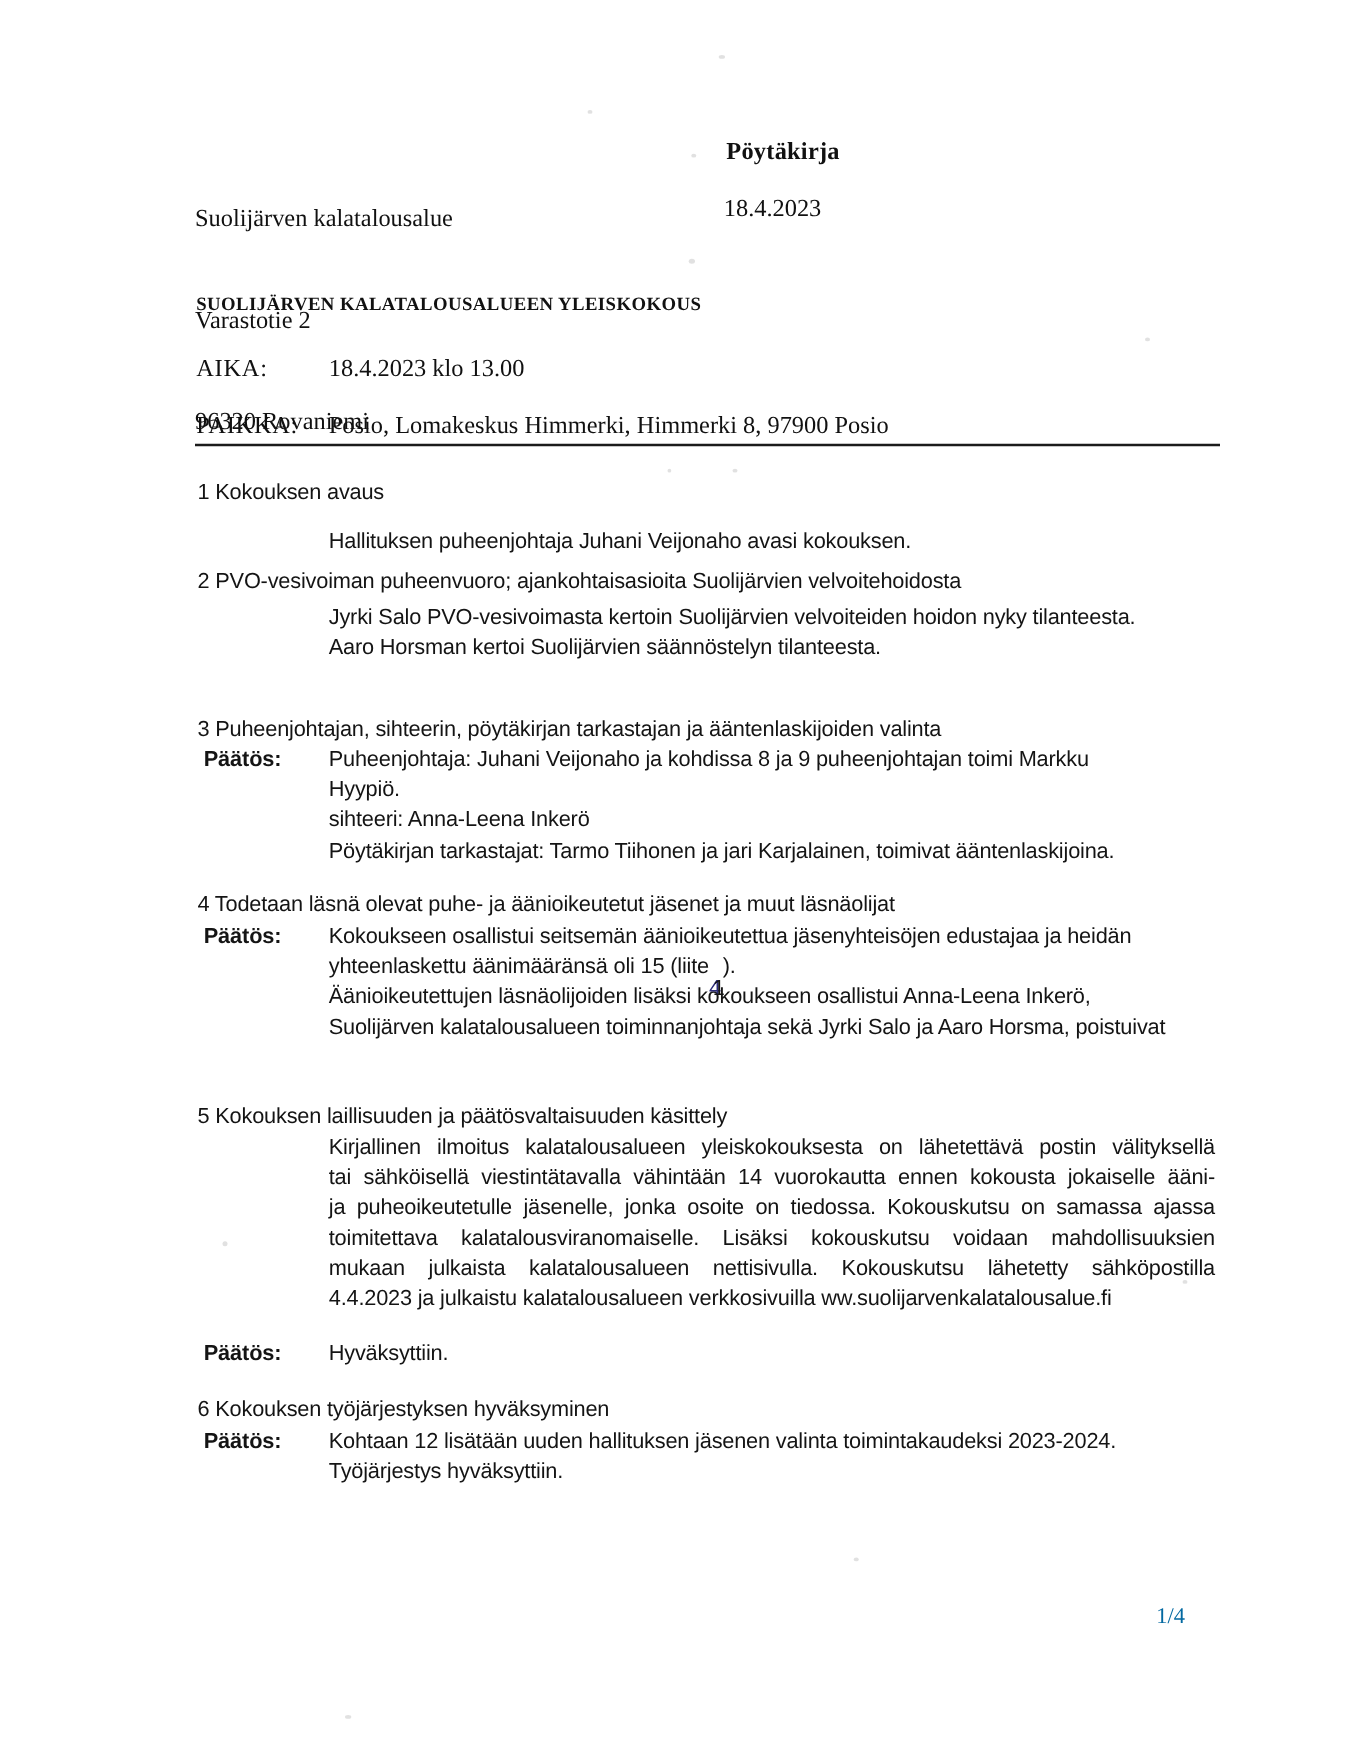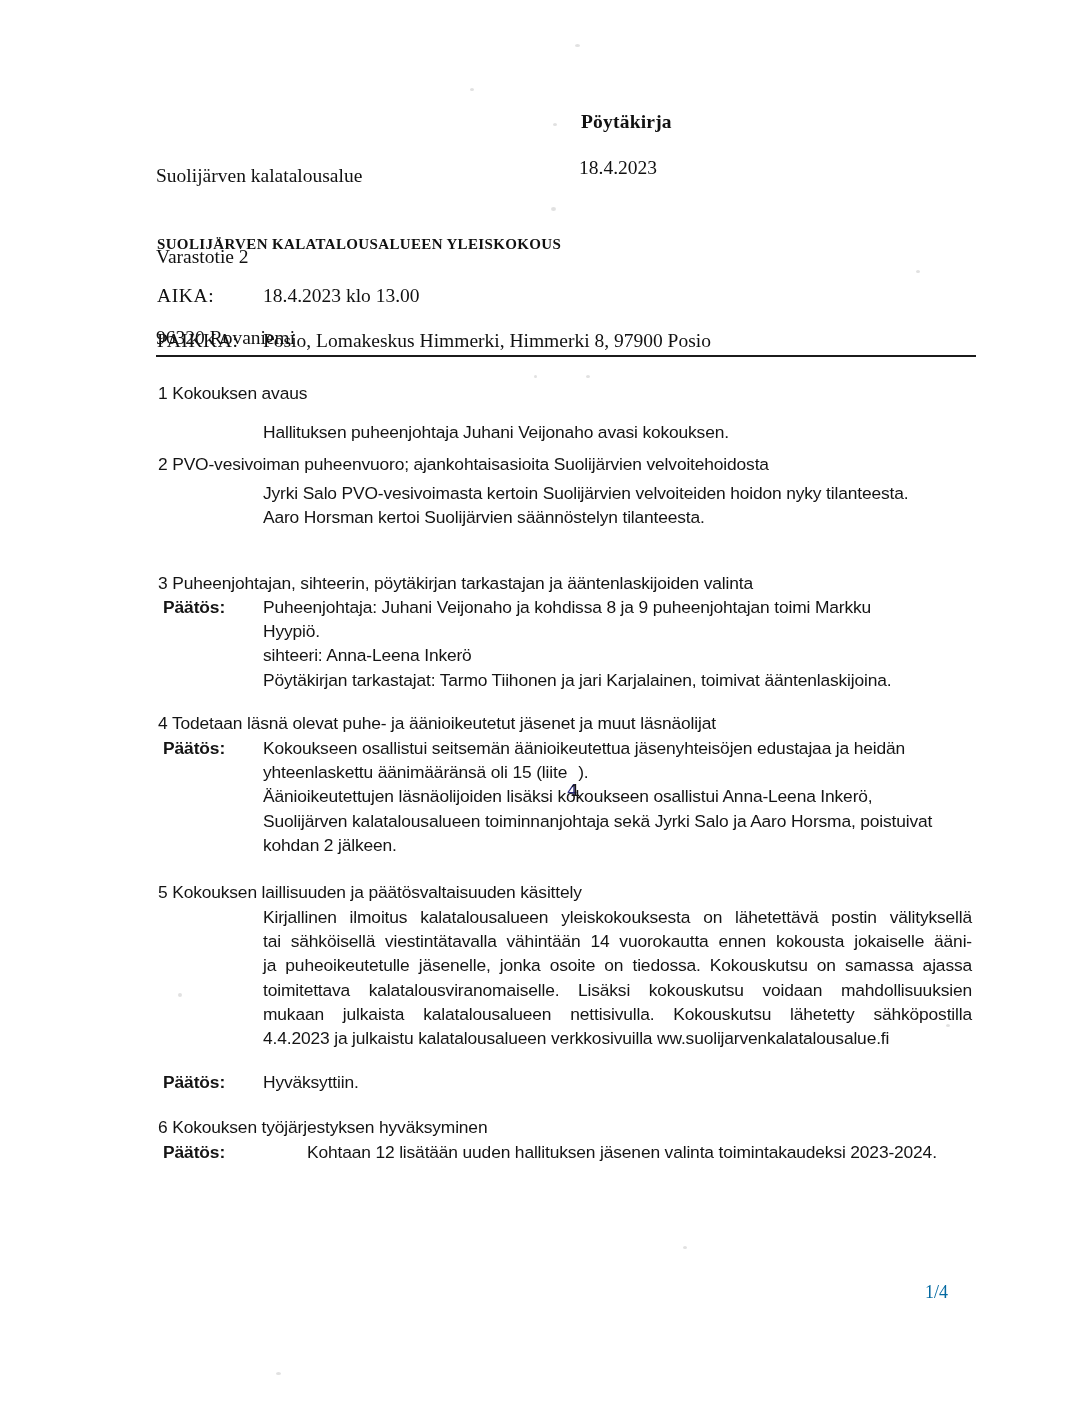--- a/index.html
+++ b/index.html
@@ -245,38 +245,38 @@
     <div>Pöytäkirjan tarkastajat: Tarmo Tiihonen ja jari Karjalainen, toimivat ääntenlaskijoina.</div>
   </div>
 
   <div class="sec-heading body-text" style="top:711px;">4 Todetaan läsnä olevat puhe- ja äänioikeutetut jäsenet ja muut läsnäolijat</div>
   <div class="sec-paatos-label body-text" style="top:736px;">Päätös:</div>
   <div class="sec-body body-text" style="top:736px;">
     <div>Kokoukseen osallistui  seitsemän  äänioikeutettua jäsenyhteisöjen edustajaa ja heidän</div>
     <div><span>yhteenlaskettu äänimääränsä oli  15 (liite</span><span class="liite-overlap"><span class="g1">4</span><span class="g2">1</span></span><span>).</span></div>
     <div>Äänioikeutettujen läsnäolijoiden lisäksi kokoukseen osallistui  Anna-Leena Inkerö,</div>
     <div>Suolijärven kalatalousalueen toiminnanjohtaja sekä Jyrki Salo ja Aaro Horsma, poistuivat</div>
-    <div>kohdan 2 jälkeen.</div>
   </div>
 
   <div class="sec-heading body-text" style="top:880px;">5 Kokouksen laillisuuden ja päätösvaltaisuuden käsittely</div>
   <div class="just-par body-text" style="top:905px;">
     <span class="jline">Kirjallinen ilmoitus kalatalousalueen yleiskokouksesta on lähetettävä postin välityksellä</span>
     <span class="jline">tai sähköisellä viestintätavalla vähintään 14 vuorokautta ennen kokousta jokaiselle ääni-</span>
     <span class="jline">ja puheoikeutetulle jäsenelle, jonka osoite on tiedossa. Kokouskutsu on samassa ajassa</span>
     <span class="jline">toimitettava kalatalousviranomaiselle. Lisäksi kokouskutsu voidaan mahdollisuuksien</span>
     <span class="jline">mukaan julkaista kalatalousalueen nettisivulla. Kokouskutsu lähetetty sähköpostilla</span>
     <span class="jline-last">4.4.2023 ja julkaistu kalatalousalueen verkkosivuilla ww.suolijarvenkalatalousalue.fi</span>
   </div>
   <div class="sec-paatos-label body-text" style="top:1070px;">Päätös:</div>
   <div class="sec-body body-text" style="top:1070px;">
     <div>Hyväksyttiin.</div>
   </div>
 
   <div class="sec-heading body-text" style="top:1115px;">6 Kokouksen työjärjestyksen hyväksyminen</div>
   <div class="sec-paatos-label body-text" style="top:1140px;">Päätös:</div>
-  <div class="sec-body body-text" style="top:1140px;margin-left:44px;">
+  <div class="sec-body body-text" style="top:1140px;">
     <div>Kohtaan 12 lisätään uuden  hallituksen jäsenen valinta toimintakaudeksi 2023-2024.</div>
+    <div>Työjärjestys hyväksyttiin.</div>
   </div>
 
   <div class="page-number">1/4</div>
 
 </div>
 
 </body></html>

